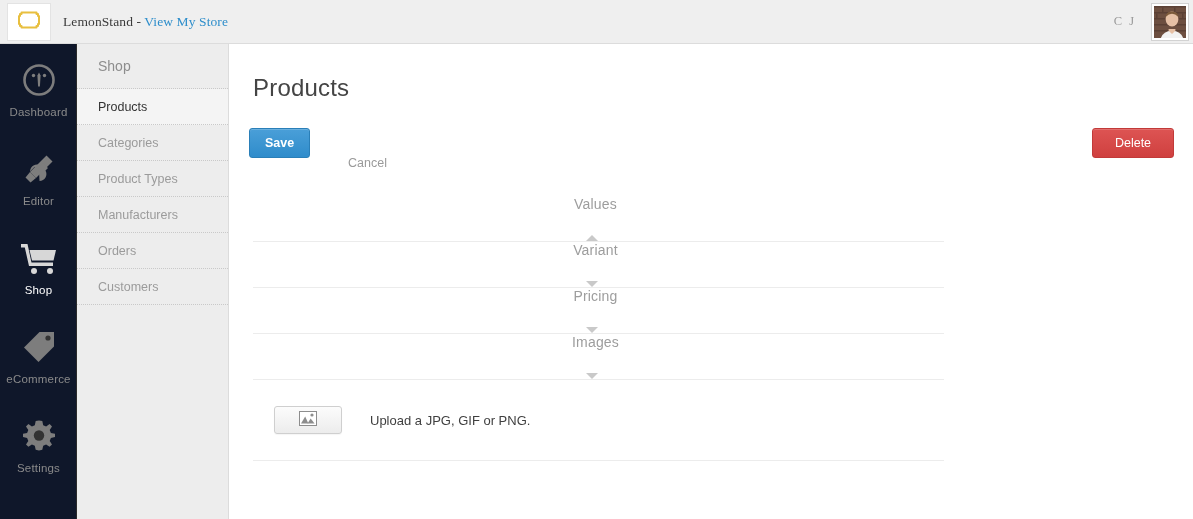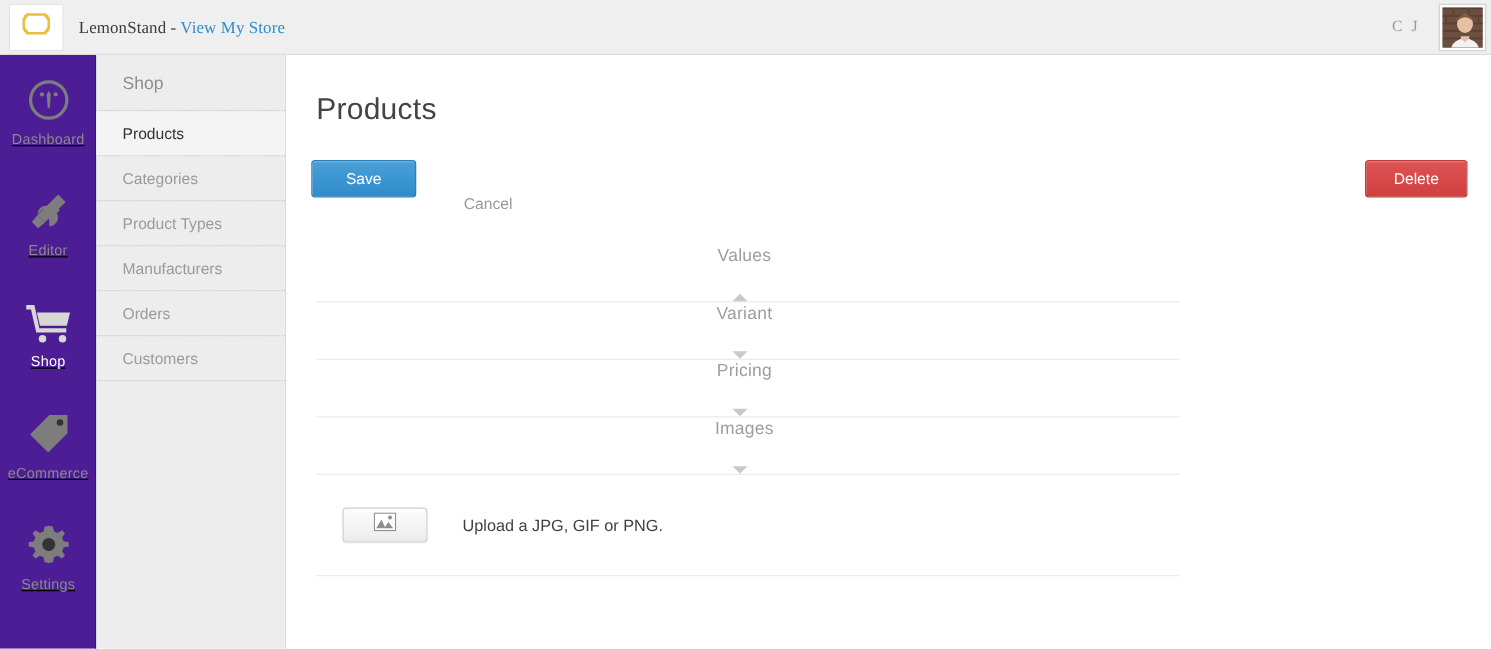--- a/index.html
+++ b/index.html
@@ -80,23 +80,22 @@
     background: #5b4338;
     position: relative;
   }
   .avatar svg { display: block; }
 
   
   .rail {
     position: absolute;
     left: 0; top: 44px;
     width: 77px; height: 475px;
-    background: #4c1d95;
+    background: #0f172a;
     border-right: 1px solid #2b2b2b;
-    text-decoration: underline;
   }
 
   .rail-item {
     width: 77px;
     height: 89px;
     display: flex;
     flex-direction: column;
     align-items: center;
     justify-content: center;
     cursor: pointer;
@@ -183,25 +182,26 @@
     border-radius: 3px;
     font-family: "Liberation Sans", sans-serif;
     font-size: 12.5px;
     cursor: pointer;
     display: inline-flex;
     align-items: center;
     justify-content: center;
   }
 
   .btn-save {
-    width: 84px; height: 30px;
+    width: 61px; height: 30px;
     color: #ffffff;
     background: linear-gradient(#4a9fd8, #2f8ccb);
     border-color: #2a7fb8;
     box-shadow: inset 0 1px 0 rgba(255,255,255,.18);
+    font-weight: bold;
   }
 
   .btn-cancel {
     margin-left: 30px;
     height: 30px;
     padding: 0 8px;
     background: transparent;
     color: #9a9a9a;
     border: none;
     font-size: 12.5px;

